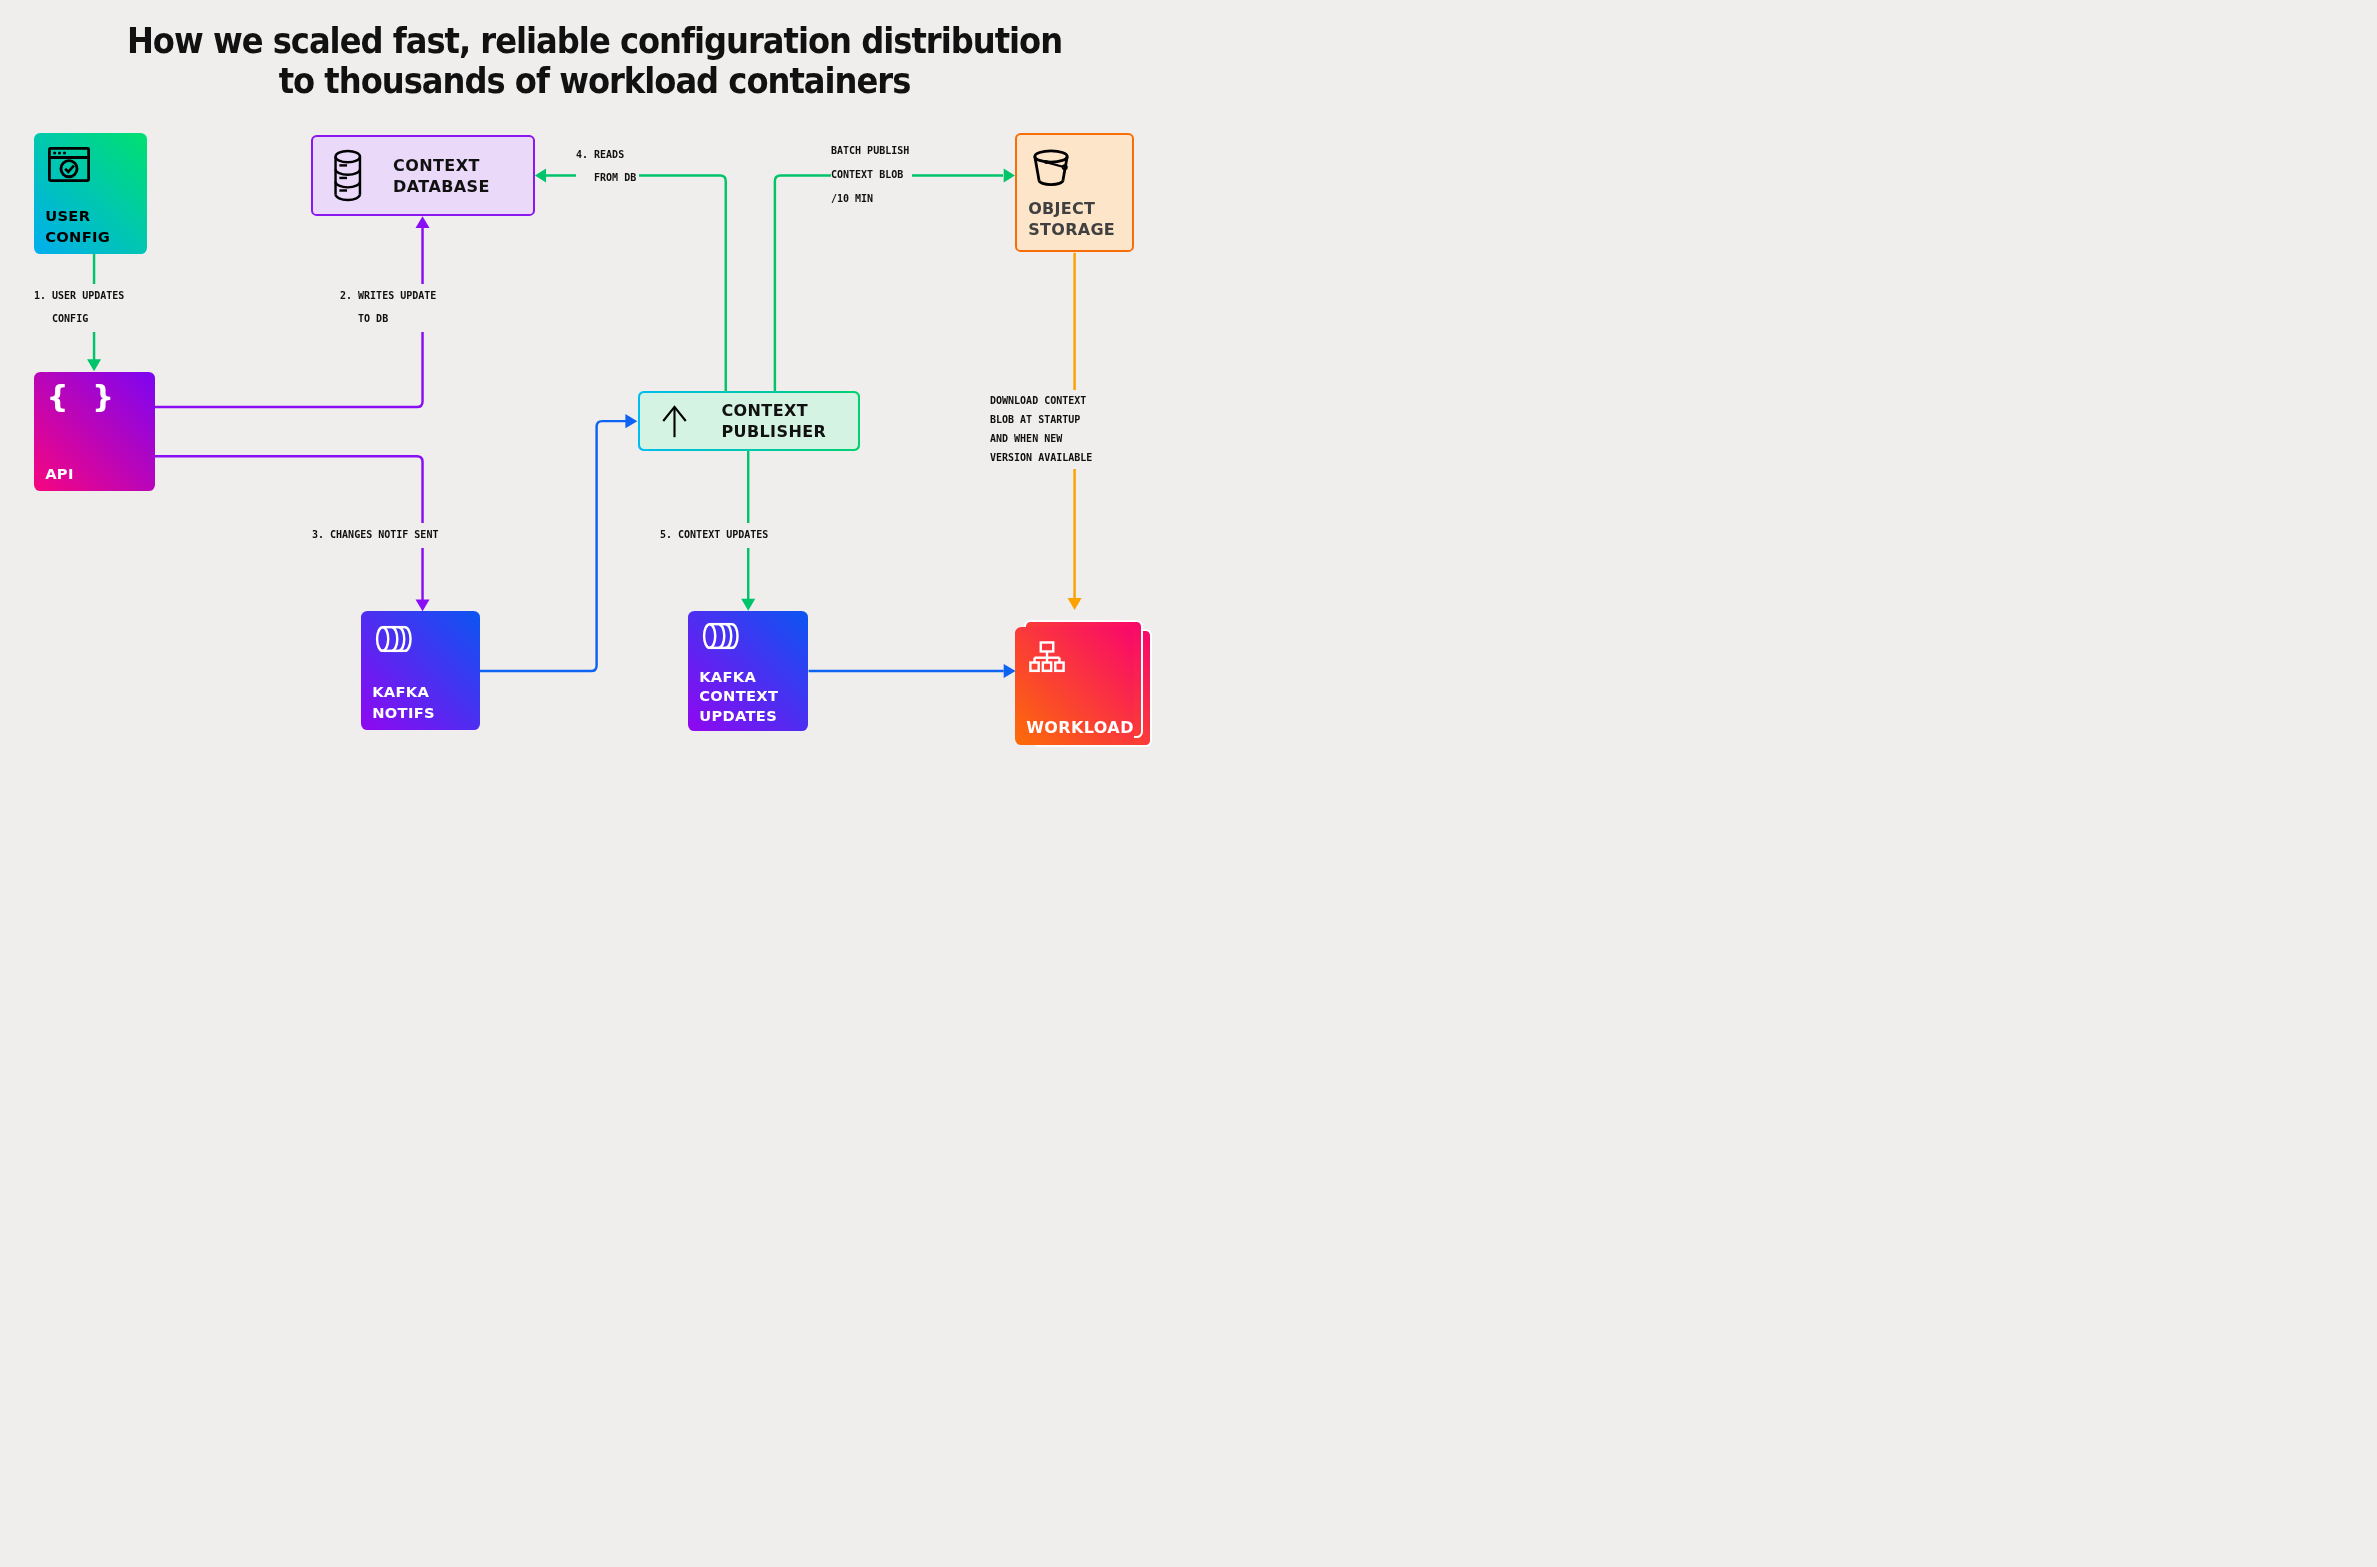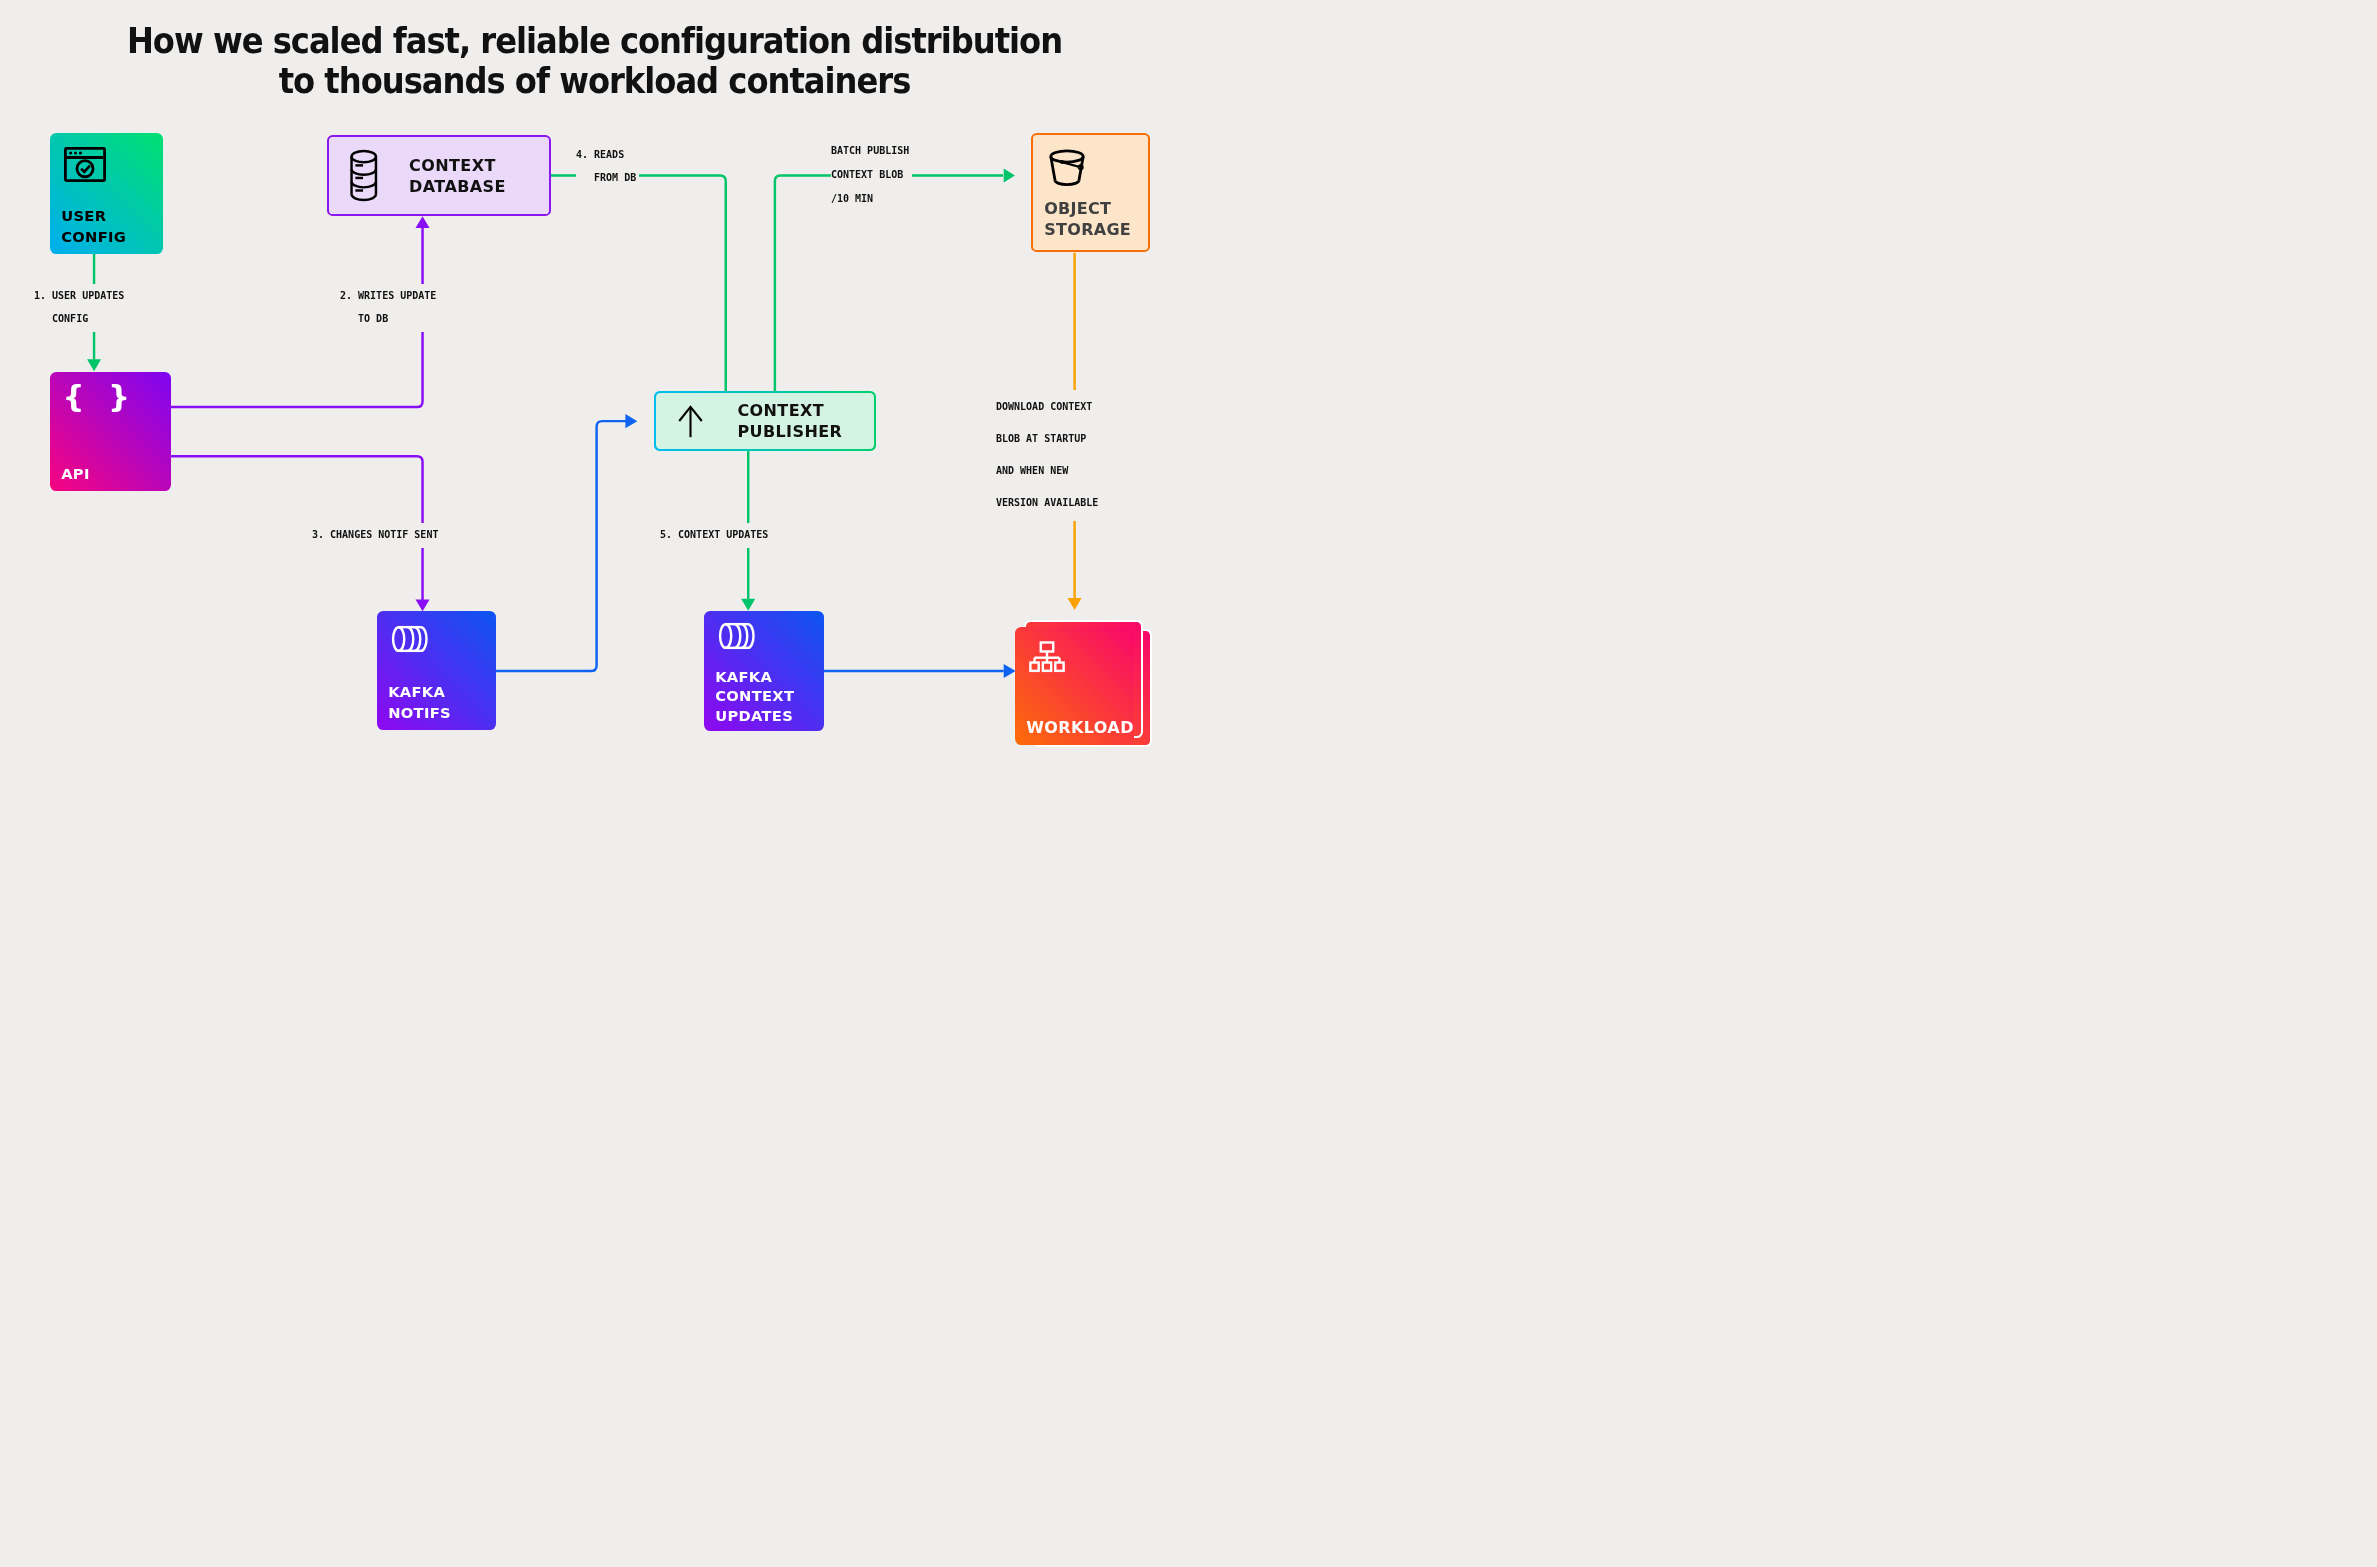--- a/index.html
+++ b/index.html
@@ -16,21 +16,21 @@
   html,body{margin:0;padding:0;background:var(--bg);}
   .canvas{position:relative;width:1189px;height:784px;background:var(--bg);
     font-family:"DejaVu Sans","Liberation Sans",sans-serif;overflow:hidden;}
   .title{position:absolute;top:21px;left:0;width:100%;text-align:center;
     color:var(--ink);font-weight:bold;font-size:35px;line-height:40px;
     letter-spacing:-1.1px;transform:scale(0.92,1);transform-origin:50% 0;
     white-space:pre;margin:0;}
   
   .wires{position:absolute;left:0;top:0;z-index:1;}
   
-  .node{position:absolute;border-radius:6.3px;box-sizing:border-box;z-index:2;margin-left:16px;}
+  .node{position:absolute;border-radius:6.3px;box-sizing:border-box;z-index:2;}
   .node .nlabel{position:absolute;left:11.2px;bottom:7px;font-weight:bold;
     font-size:14.7px;line-height:20.4px;letter-spacing:0.3px;white-space:pre;}
   .node .icon{position:absolute;left:14px;top:14px;}
   .dark .nlabel{color:#ffffff;}
   .light .nlabel{color:var(--ink);}
   .uc{left:34px;top:133px;width:113px;height:121px;
     background:linear-gradient(45deg,var(--uc_a),var(--uc_b));}
   .api{left:34px;top:372px;width:121px;height:119px;
     background:linear-gradient(45deg,var(--api_a),var(--api_b));}
   .braces{position:absolute;left:12.6px;top:5.6px;color:#fff;font-weight:bold;
@@ -65,21 +65,21 @@
   
   .step{position:absolute;z-index:3;background:var(--bg);color:#101010;
     font-family:"DejaVu Sans Mono","Liberation Mono",monospace;font-weight:bold;
     font-size:10px;line-height:22.5px;white-space:pre;padding:1.4px 2.8px 1.4px 0;}
   .s1{left:34px;top:284px;}
   .s2{left:340px;top:284px;}
   .s3{left:312px;top:523px;}
   .s4{left:576px;top:143px;}
   .s5{left:660px;top:523px;}
   .sbatch{left:831px;top:138px;line-height:24px;}
-  .sdownload{left:990px;top:390px;line-height:32px;margin-left:6px;}
+  .sdownload{left:990px;top:390px;line-height:19px;}
 </style>
 </head>
 <body>
 
 <div class="canvas">
 
   <svg class="wires" width="1189" height="784" viewBox="0 0 1694 1117">
     <g fill="none" stroke-width="3.5">
 
       <path d="M134,361 V514" stroke="var(--green)"></path>

